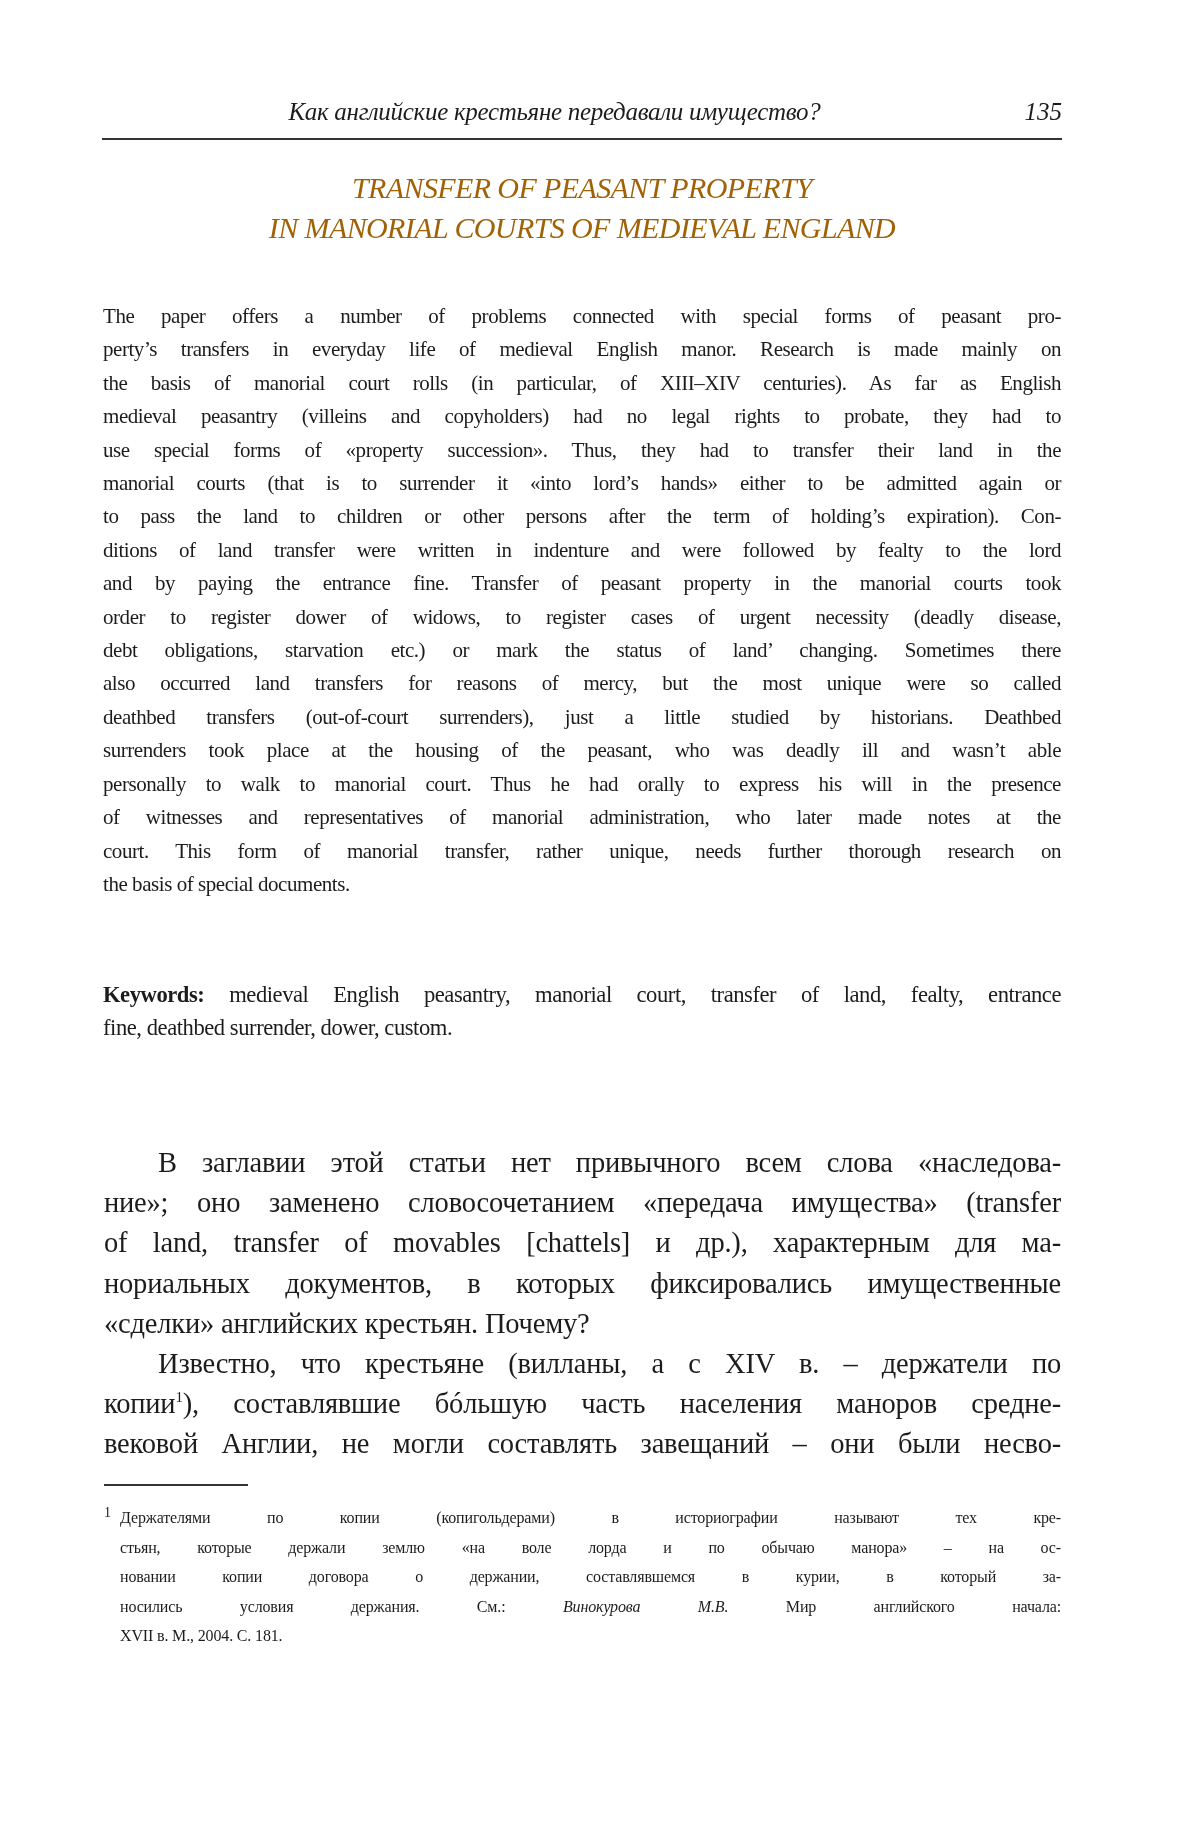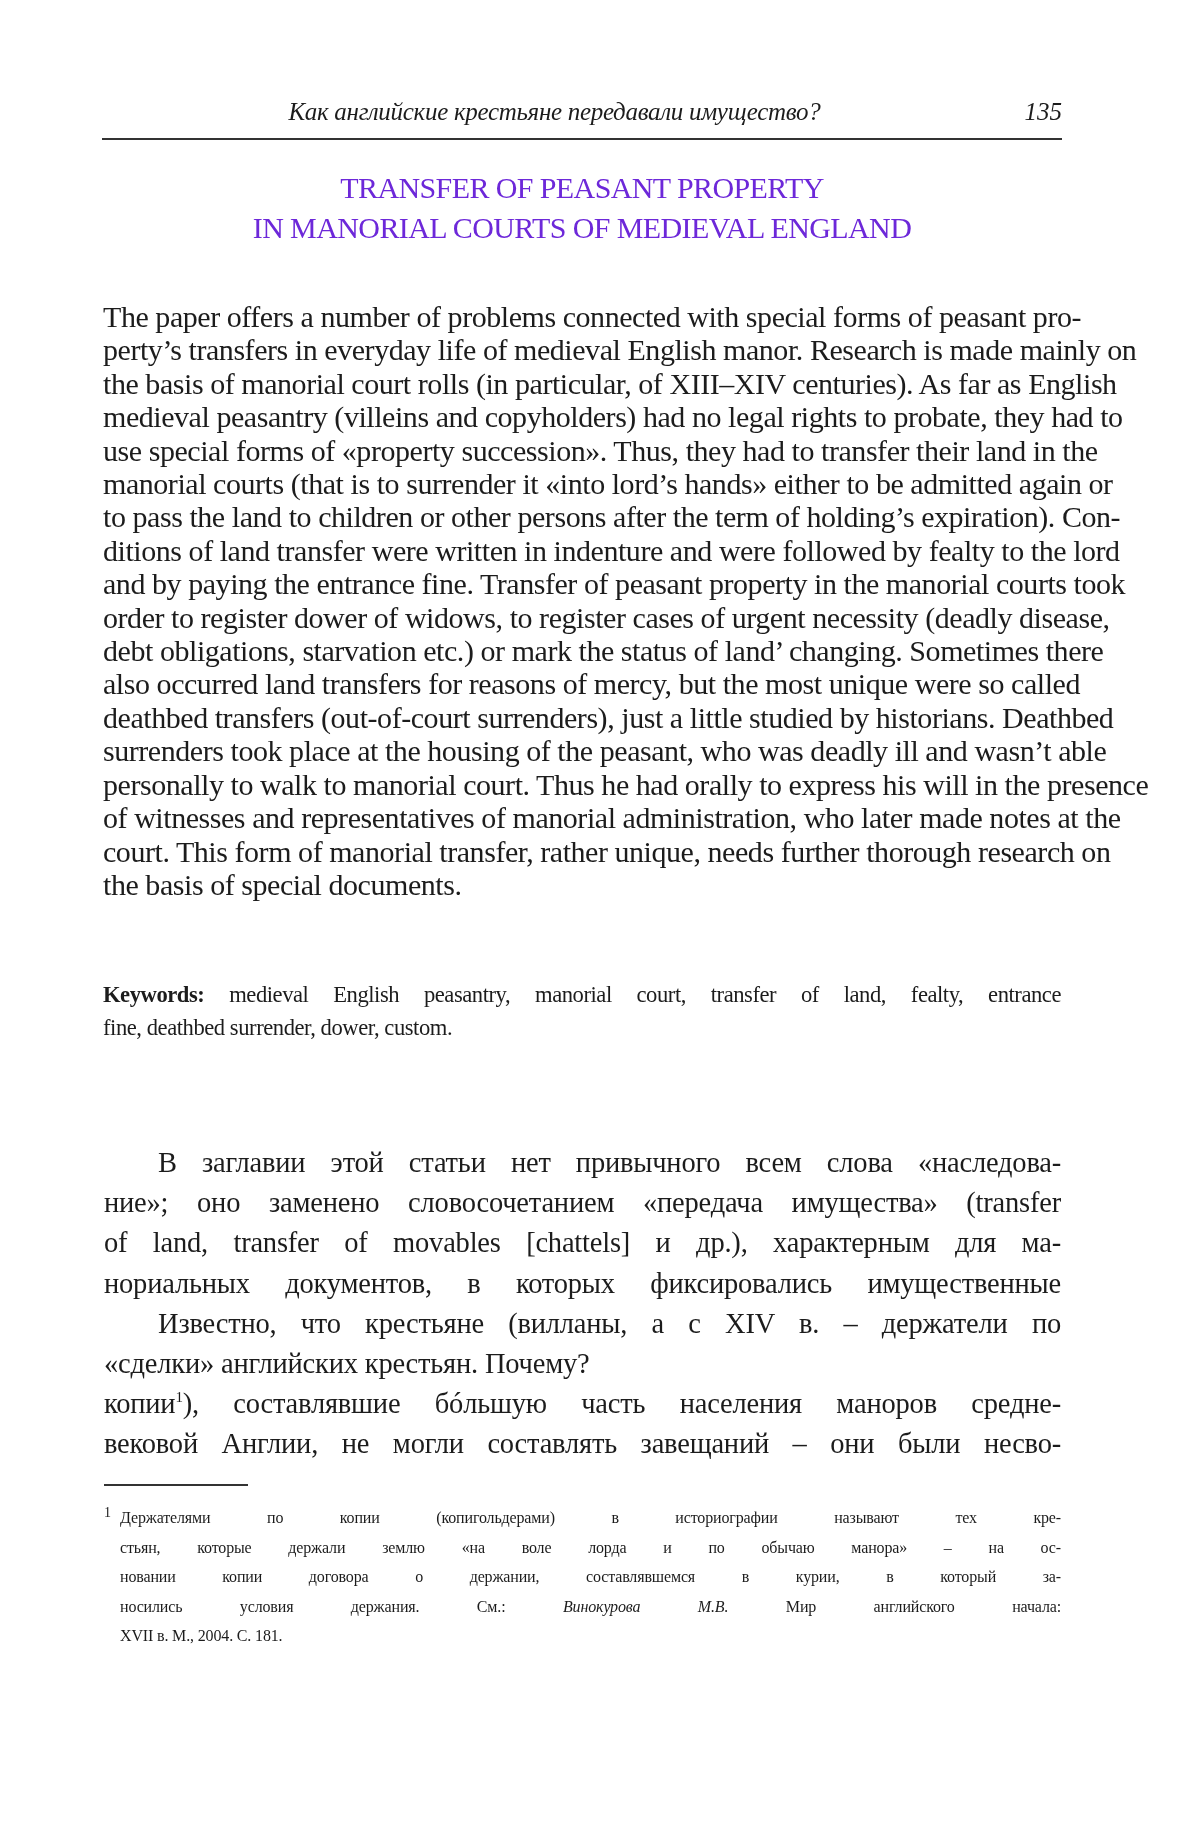--- a/index.html
+++ b/index.html
@@ -22,34 +22,34 @@
     position: absolute; right: 0; font-style: italic; font-size: 25px; line-height: 36px;
   }
   .header-rule {
     position: absolute; left: 102px; width: 960px; top: 138px; height: 0;
     border-top: 2px solid #333;
   }
 
   
   .article-title {
     position: absolute; left: 102px; width: 960px; top: 168px; text-align: center;
-    font-size: 30px; line-height: 40px; letter-spacing: -0.6px; color: #6d28d9;
+    font-size: 30px; line-height: 40px; letter-spacing: -0.6px; color: #a16207; font-style: italic;
   }
   .article-title div { white-space: nowrap; }
 
   
   .lines .ln {
     display: block; white-space: nowrap; text-align: justify; text-align-last: justify;
     overflow: visible;
   }
   .lines .ln.last { text-align-last: left; }
 
   .abstract {
     position: absolute; left: 103px; width: 958px; top: 300px;
-    font-size: 30px; line-height: 33.4px; letter-spacing: -0.45px;
+    font-size: 21px; line-height: 33.4px; letter-spacing: -0.45px;
   }
   .keywords {
     position: absolute; left: 103px; width: 958px; top: 978px;
     font-size: 22.6px; line-height: 33.4px; letter-spacing: -0.45px;
   }
   .kw-label { font-weight: bold; }
 
   .body-text {
     position: absolute; left: 104px; width: 957px; top: 1143px;
     font-size: 28.5px; line-height: 40.2px; letter-spacing: -0.2px;
@@ -110,22 +110,22 @@
   <div class="keywords lines">
     <span class="ln"><span class="kw-label">Keywords:</span><span> medieval English peasantry, manorial court, transfer of land, fealty, entrance</span></span>
     <span class="ln last">fine, deathbed surrender, dower, custom.</span>
   </div>
 
   <div class="body-text lines">
     <span class="ln indent">В заглавии этой статьи нет привычного всем слова «наследова-</span>
     <span class="ln">ние»; оно заменено словосочетанием «передача имущества» (transfer</span>
     <span class="ln">of land, transfer of movables [chattels] и др.), характерным для ма-</span>
     <span class="ln">нориальных документов, в которых фиксировались имущественные</span>
+    <span class="ln last">«сделки» английских крестьян. Почему?</span>
     <span class="ln indent">Известно, что крестьяне (вилланы, а с XIV в. – держатели по</span>
-    <span class="ln last">«сделки» английских крестьян. Почему?</span>
     <span class="ln"><span>копии</span><sup class="fn">1</sup><span>), составлявшие бóльшую часть населения маноров средне-</span></span>
     <span class="ln">вековой Англии, не могли составлять завещаний – они были несво-</span>
   </div>
 
   <div class="footnote-rule"></div>
   <div class="footnote-marker">1</div>
   <div class="footnote lines">
     <span class="ln">Держателями по копии (копигольдерами) в историографии называют тех кре-</span>
     <span class="ln">стьян, которые держали землю «на воле лорда и по обычаю манора» – на ос-</span>
     <span class="ln">новании копии договора о держании, составлявшемся в курии, в который за-</span>

